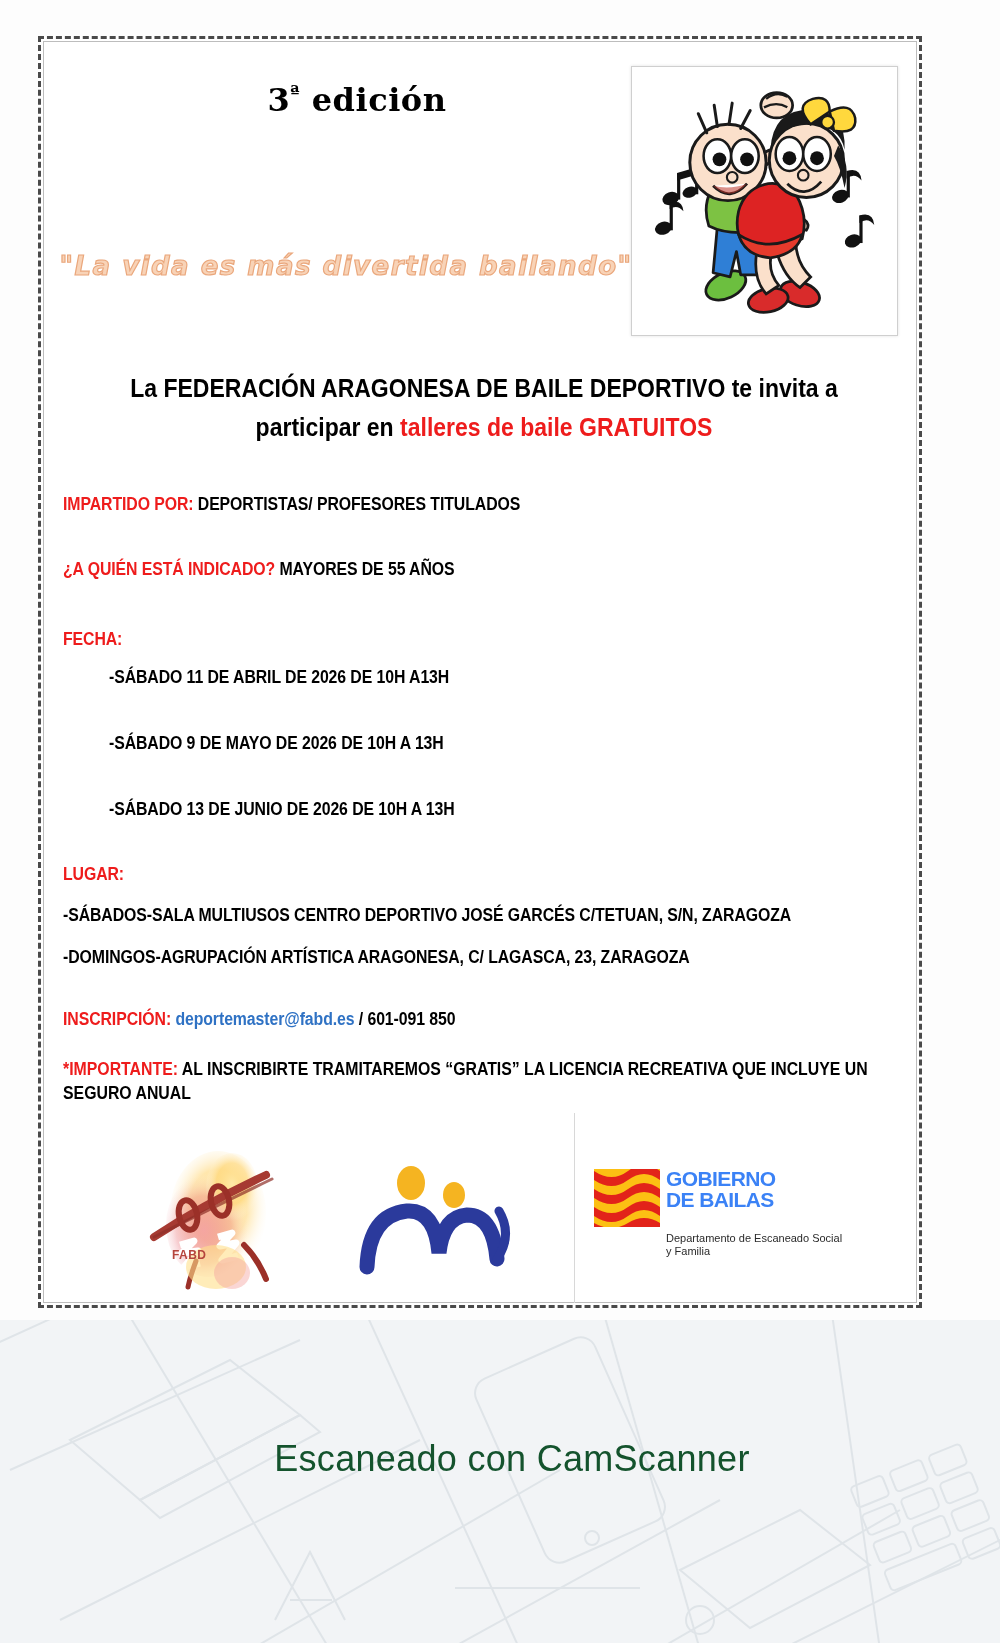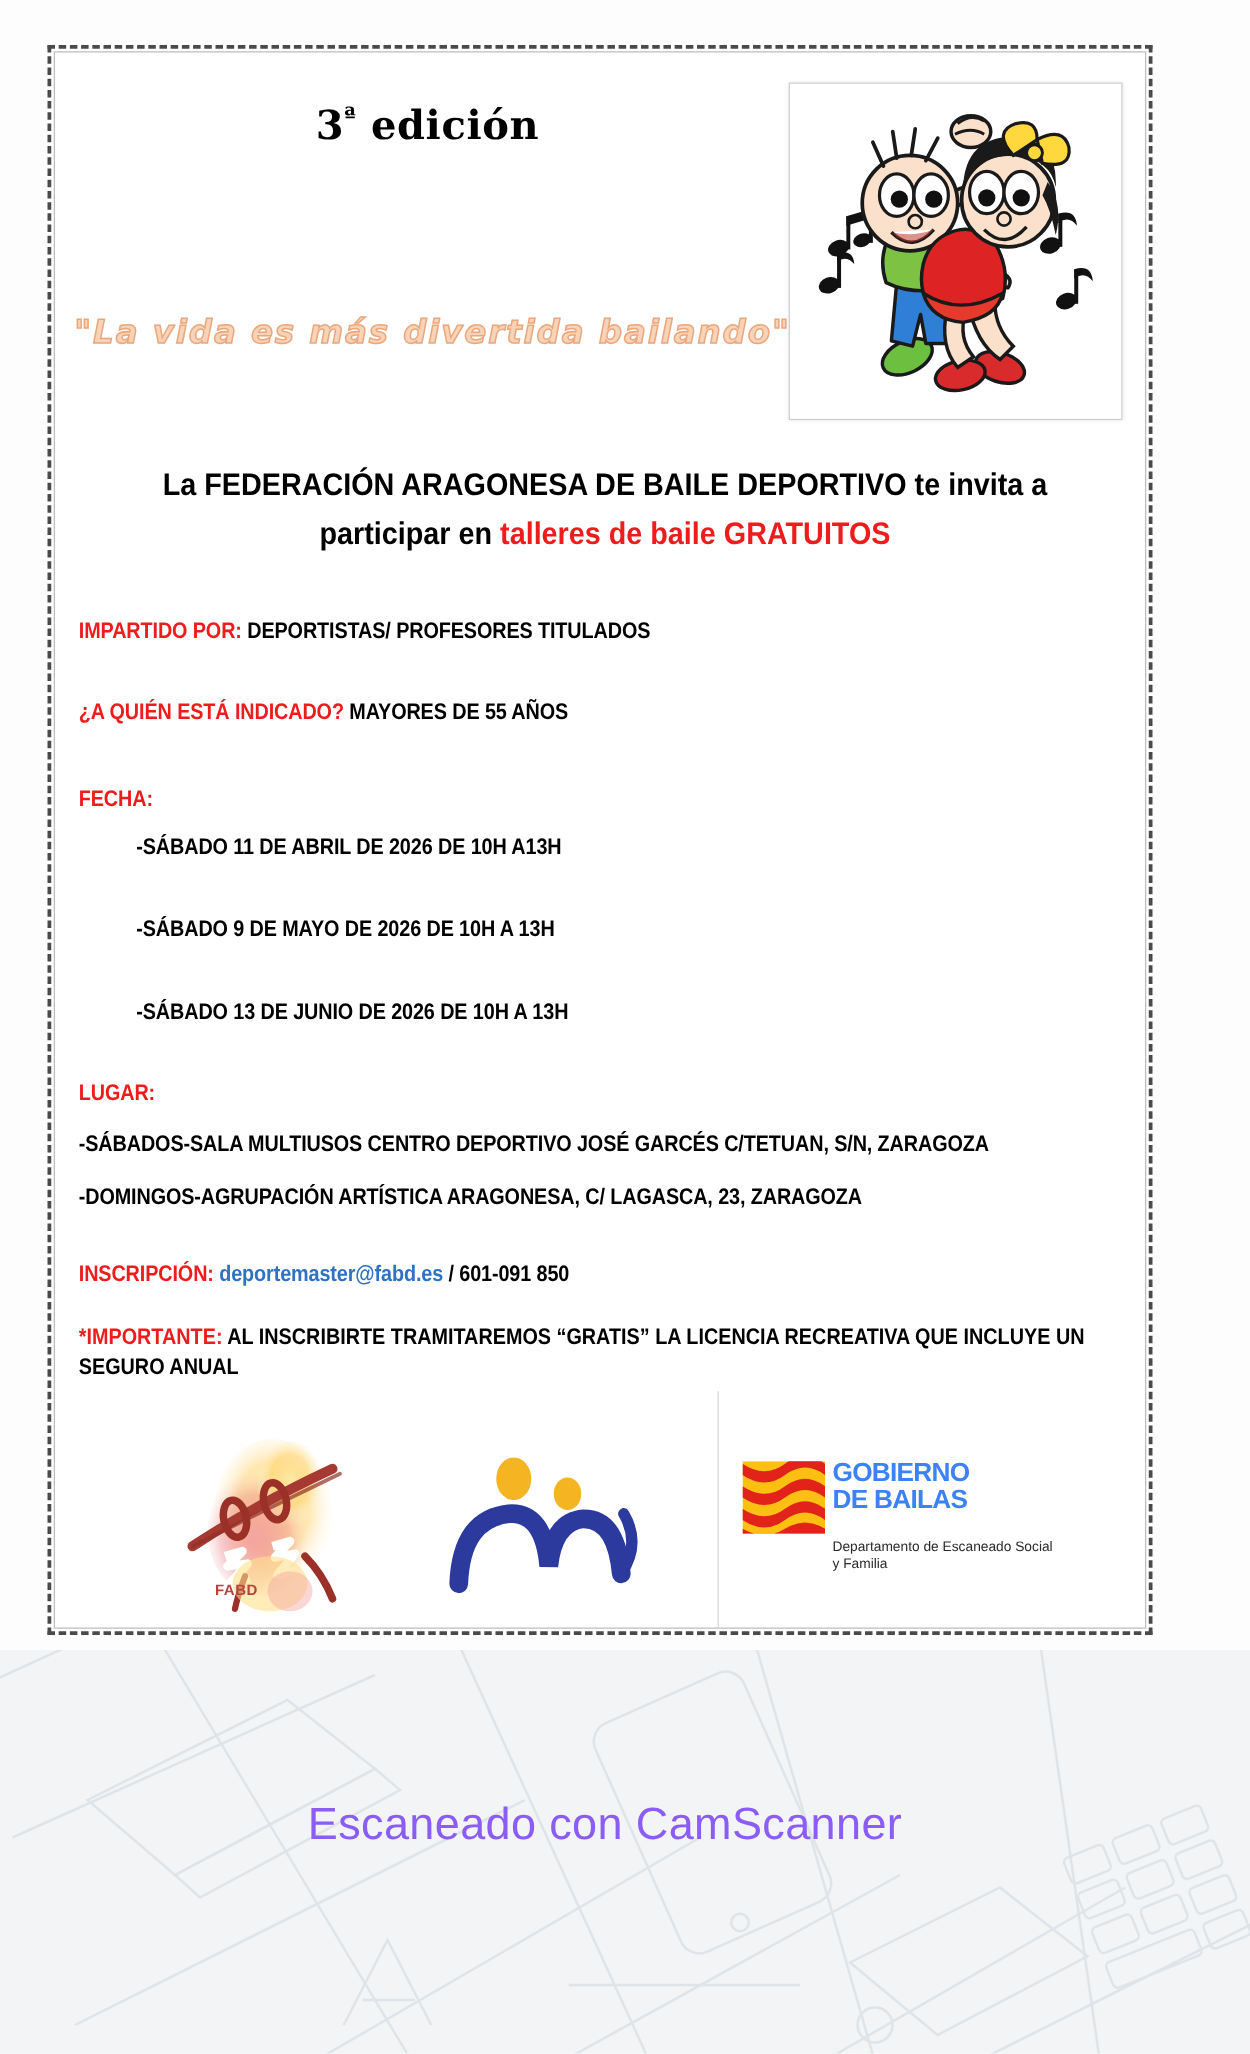--- a/index.html
+++ b/index.html
@@ -46,21 +46,21 @@
   .poster-inner {
     position: absolute;
     left: 0; top: 0;
     width: 100%;
     height: 100%;
   }
 
   
   .edicion {
     position: absolute;
-    left: 1px;
+    left: 16px;
     top: 42px;
     width: 600px;
     text-align: center;
     font-family: "DejaVu Serif", serif;
     font-weight: bold;
     font-size: 32px;
     color: #000000;
     letter-spacing: 0.5px;
   }
   .edicion sup {
@@ -202,21 +202,21 @@
     font-family: "Liberation Sans", sans-serif;
     font-weight: normal;
     font-size: 11px;
     line-height: 1.15;
     color: #2a2a2a;
     white-space: nowrap;
   }
   .fabd-word {
     position: absolute;
     left: 36px;
-    top: 124px;
+    top: 107px;
     font-family: "Liberation Sans", sans-serif;
     font-weight: bold;
     font-size: 12px;
     color: #b5443c;
     letter-spacing: 0.4px;
   }
 
   
   #camscanner-footer {
     position: absolute;
@@ -235,22 +235,23 @@
   }
   #cam-label {
     position: absolute;
     left: 0;
     top: 118px;
     width: 968px;
     text-align: center;
     font-family: "Liberation Sans", sans-serif;
     font-weight: normal;
     font-size: 36px;
-    color: #8b5cf6;
+    color: #14532d;
     letter-spacing: 0.3px;
+    padding-left: 28px;
   }
 </style>
 </head>
 <body>
 
 <div id="scan-page">
 
   <div id="poster-frame">
     <div class="poster-inner">
 

